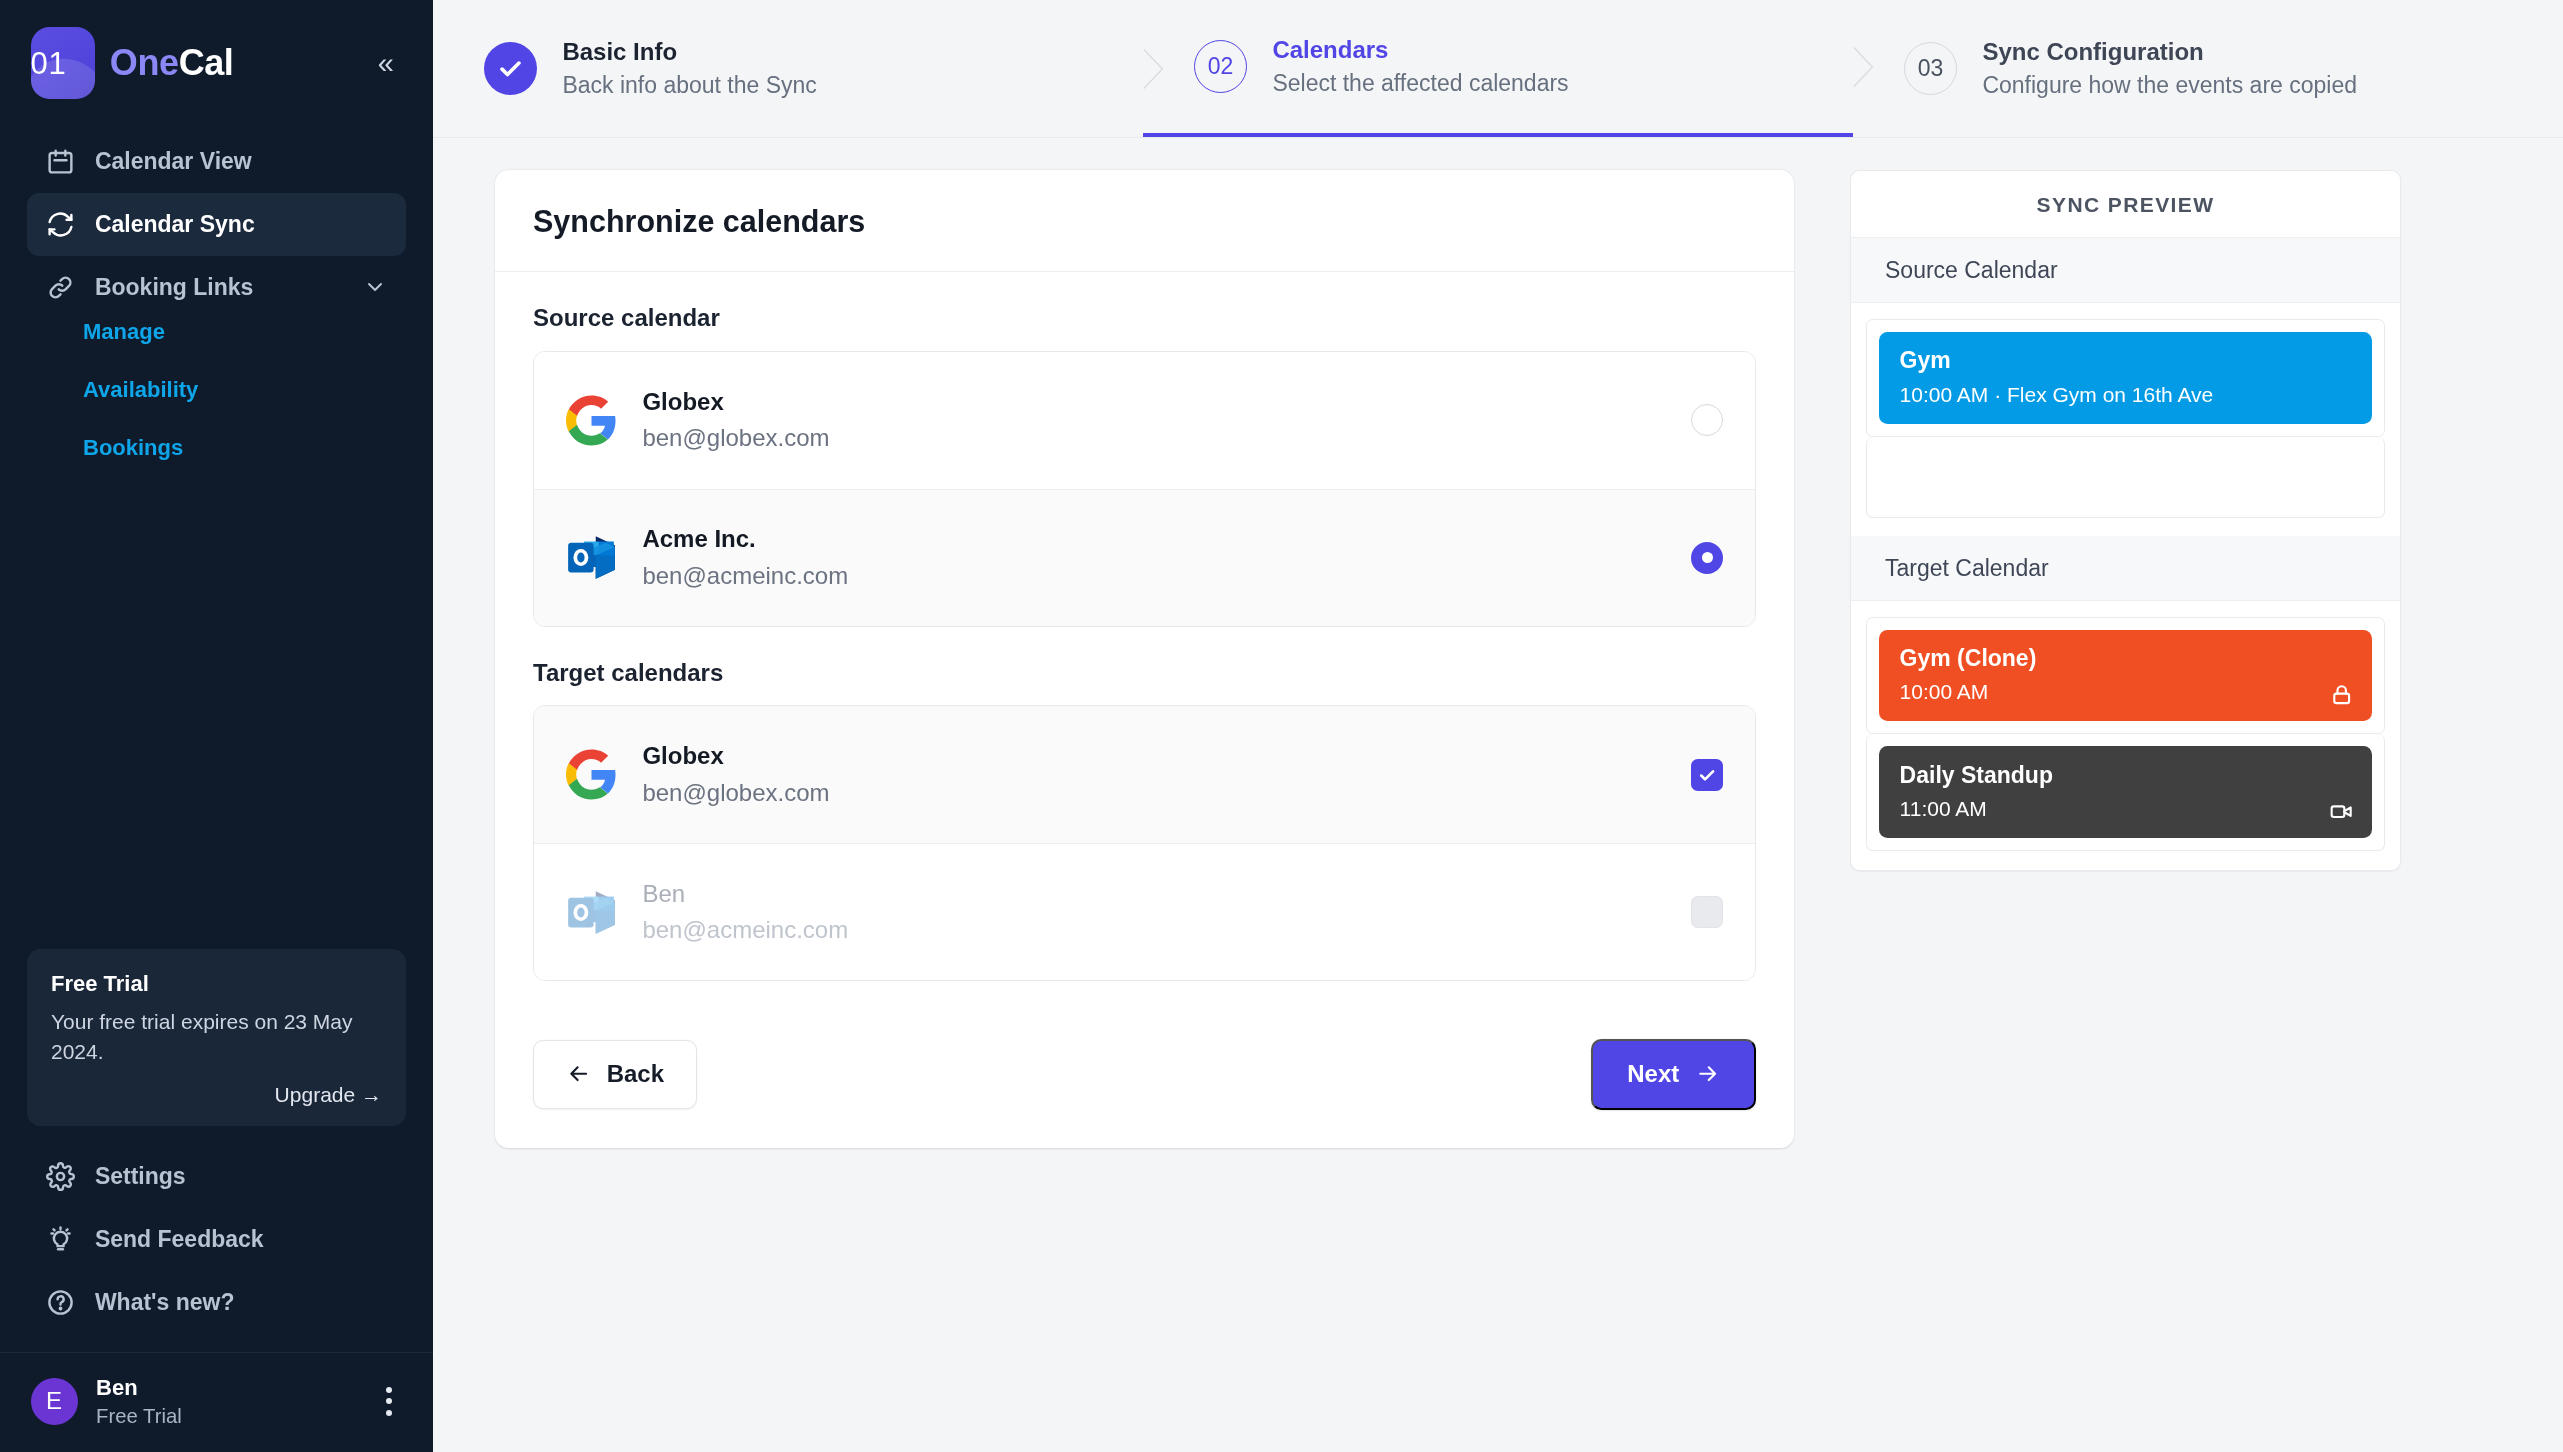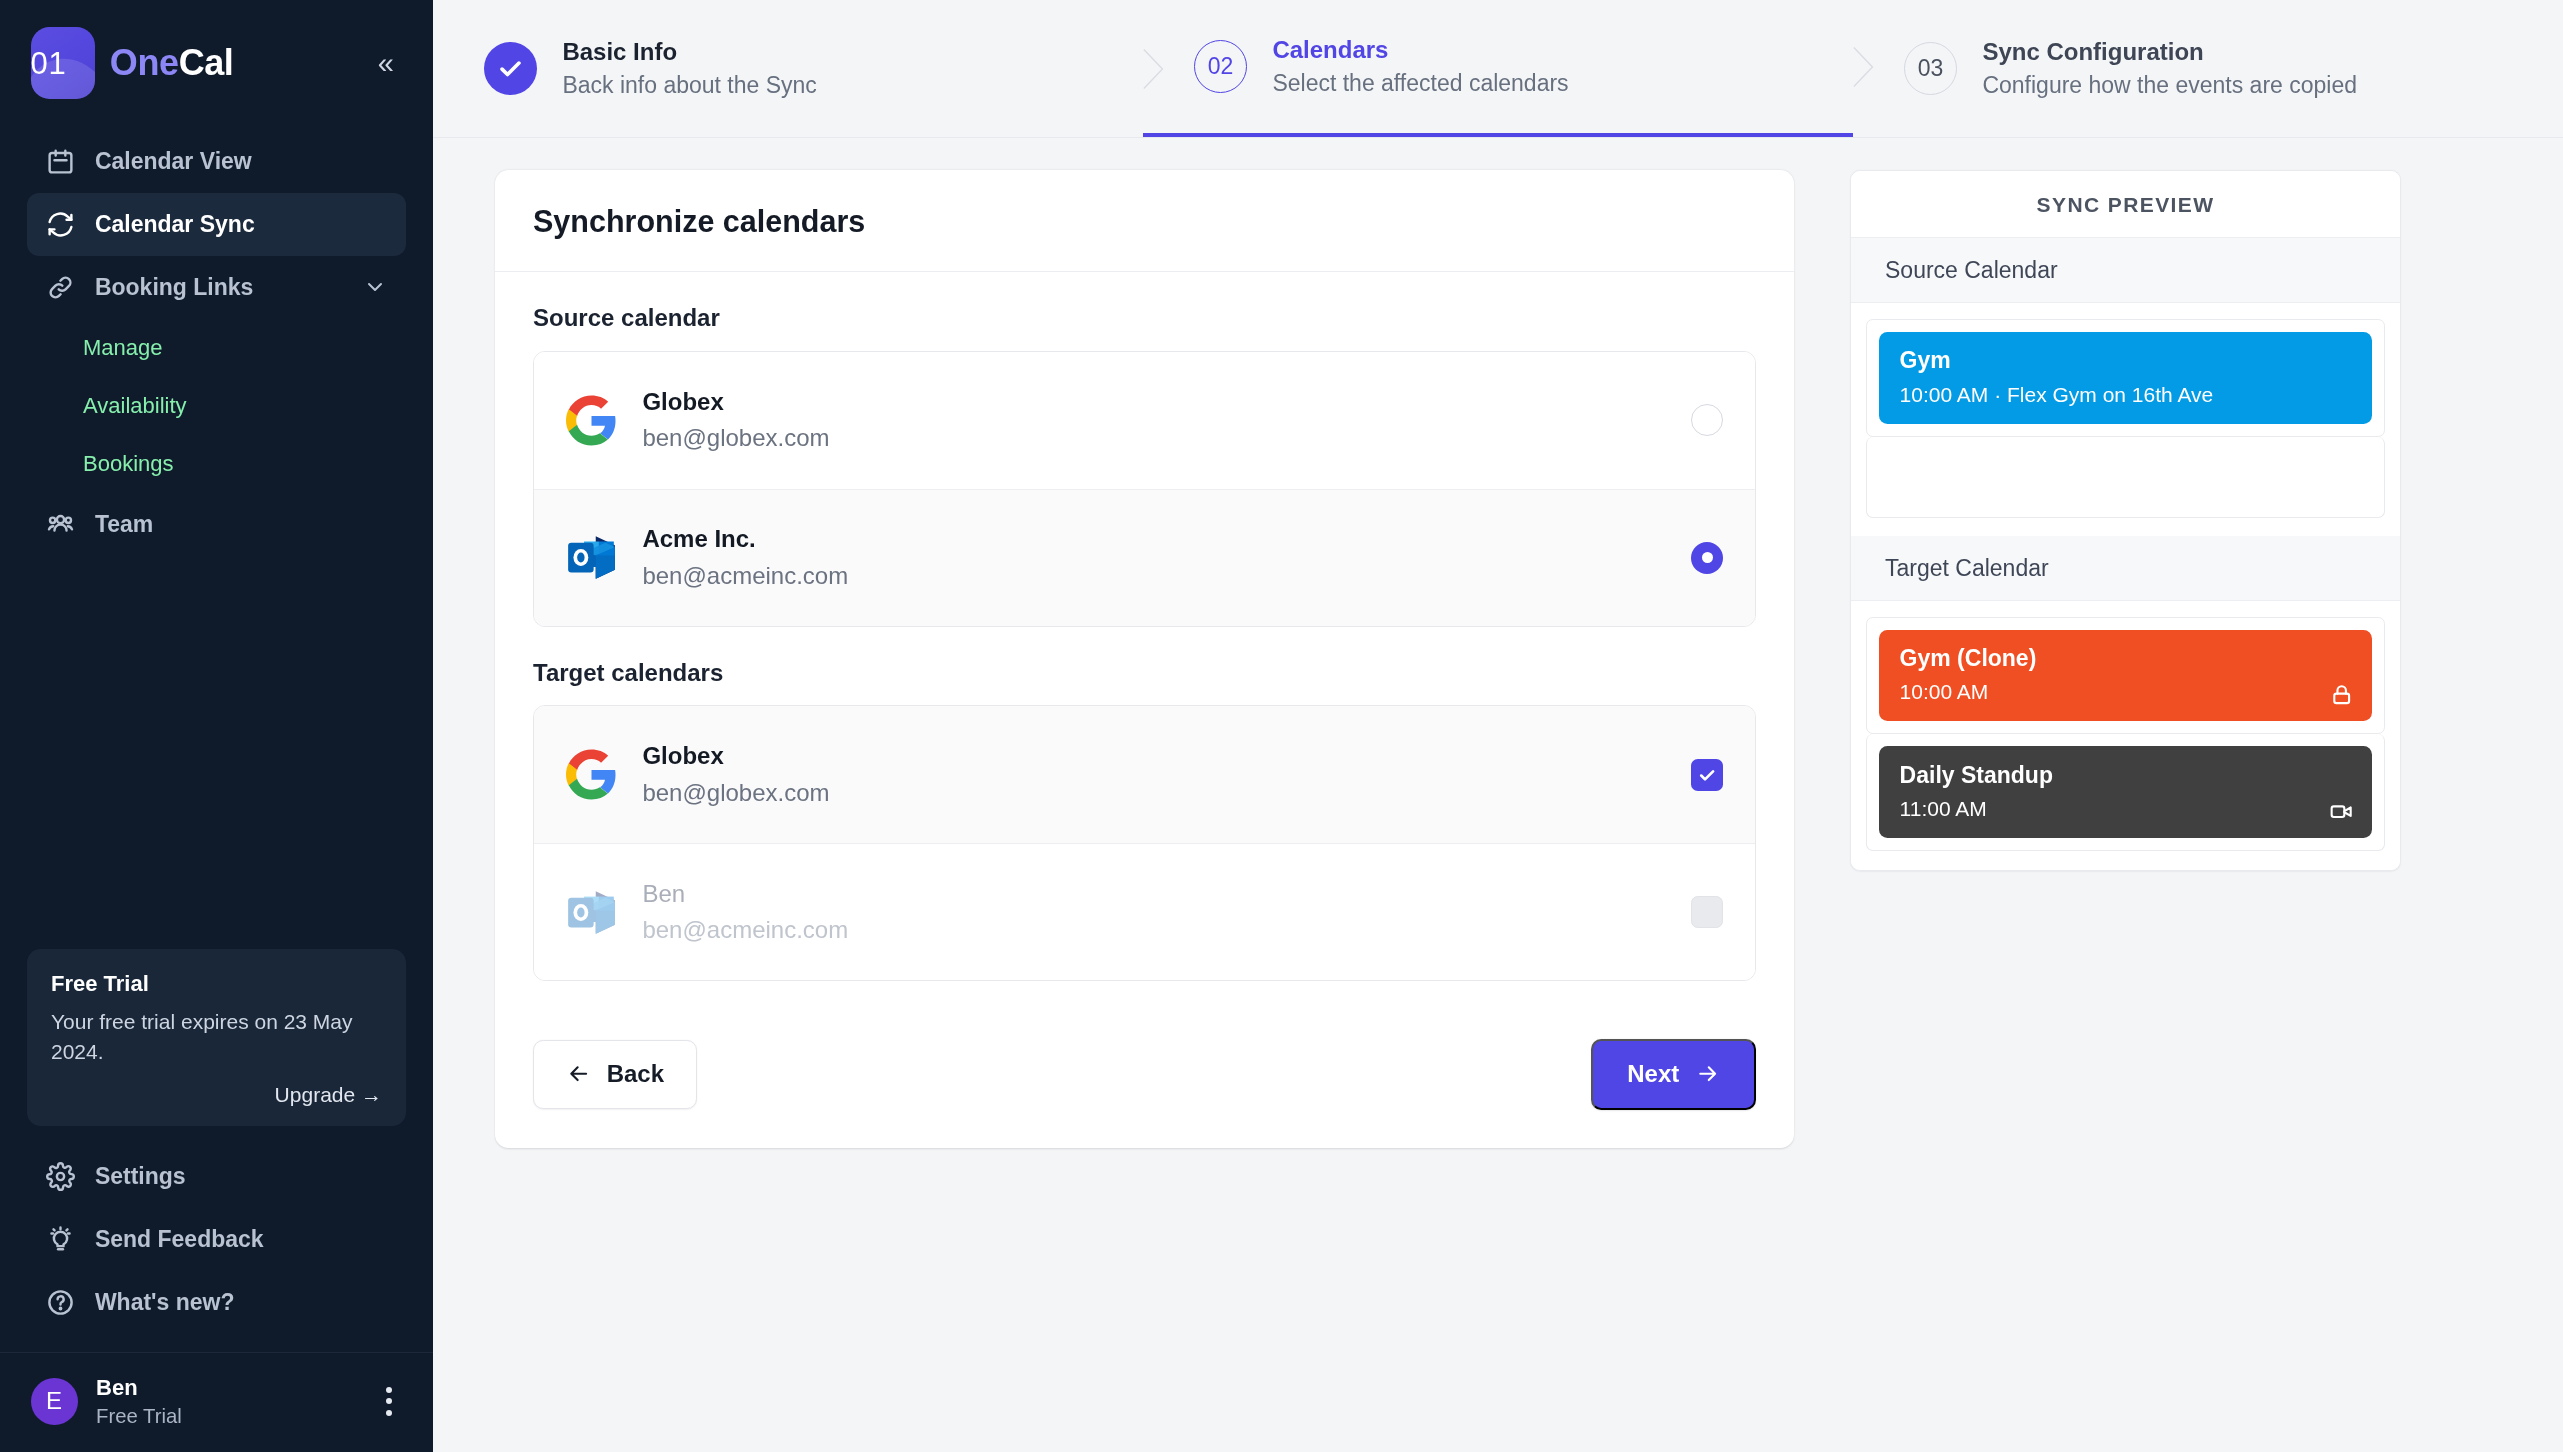--- a/index.html
+++ b/index.html
@@ -56,23 +56,23 @@
     height: 63px; padding: 0 18.6px; border-radius: 12px;
     color: #b8c2d1; font-size: 23px; font-weight: 600;
     cursor: pointer; position: relative;
   }
   .nav-item.active { background: #1c2a3e; color: #ffffff; }
   .nav-item .ico { width: 29px; height: 29px; flex: 0 0 29px; display:flex; align-items:center; justify-content:center; }
   .nav-item .ico svg { width: 29px; height: 29px; display:block; }
   .nav-chevron { margin-left: auto; display:flex; }
   .nav-chevron svg { width: 24px; height: 24px; }
   .nav-sub {
-    display: flex; align-items: center; height: 58px;
-    padding-left: 56px; color: #86efac; font-size: 22px;
-    font-weight: 400; cursor: pointer; border-radius: 12px;
+    display: flex; align-items: flex-start; height: 58px;
+    padding-left: 56px; color: #0ea5e9; font-size: 22px;
+    font-weight: 700; cursor: pointer; border-radius: 12px;
   }
 
   .sb-spacer { flex: 1 1 auto; }
 
   .trial-card {
     margin: 0 27px 18.6px 27px; padding: 22px 24px 18.6px 24px;
     background: #1a2739; border-radius: 13.6px;
   }
   .trial-title { color: #fff; font-size: 22px; font-weight: 700; margin-bottom: 10.2px; }
   .trial-desc { color: #cdd5e1; font-size: 21px; line-height: 1.42; }
@@ -311,33 +311,20 @@
       <div class="nav-sub">
         <span>Manage</span>
       </div>
       <div class="nav-sub">
         <span>Availability</span>
       </div>
       <div class="nav-sub">
         <span>Bookings</span>
       </div>
 
-      <div class="nav-item">
-        <span class="ico">
-          <svg viewBox="0 0 24 24" fill="none" stroke="#b8c2d1" stroke-width="2" stroke-linecap="round" stroke-linejoin="round">
-            <circle cx="12" cy="8" r="3"></circle>
-            <circle cx="5.5" cy="8.5" r="2.2"></circle>
-            <circle cx="18.5" cy="8.5" r="2.2"></circle>
-            <path d="M7 17a5 5 0 0 1 10 0"></path>
-            <path d="M2.5 16a4 4 0 0 1 3.5-2.6"></path>
-            <path d="M21.5 16a4 4 0 0 0-3.5-2.6"></path>
-          </svg>
-        </span>
-        <span>Team</span>
-      </div>
 
     </nav>
 
     <div class="sb-spacer"></div>
 
     <div class="trial-card">
       <div class="trial-title">Free Trial</div>
       <div class="trial-desc">Your free trial expires on 23 May 2024.</div>
       <div class="trial-upgrade">Upgrade →</div>
     </div>

